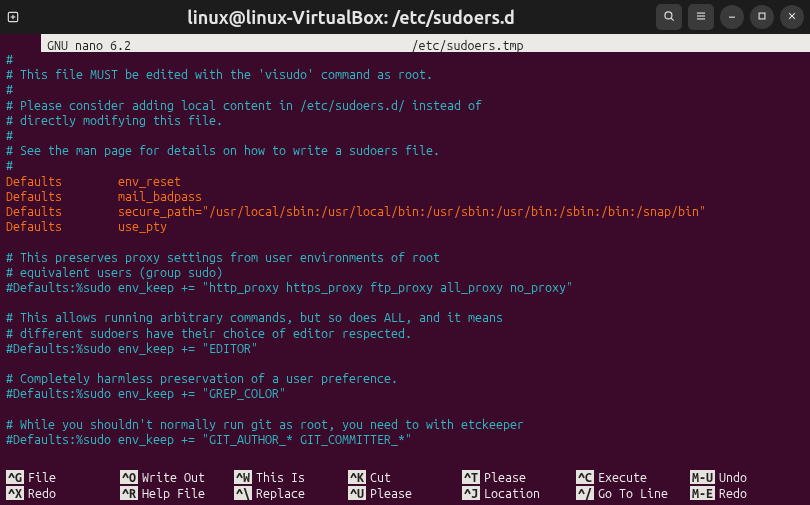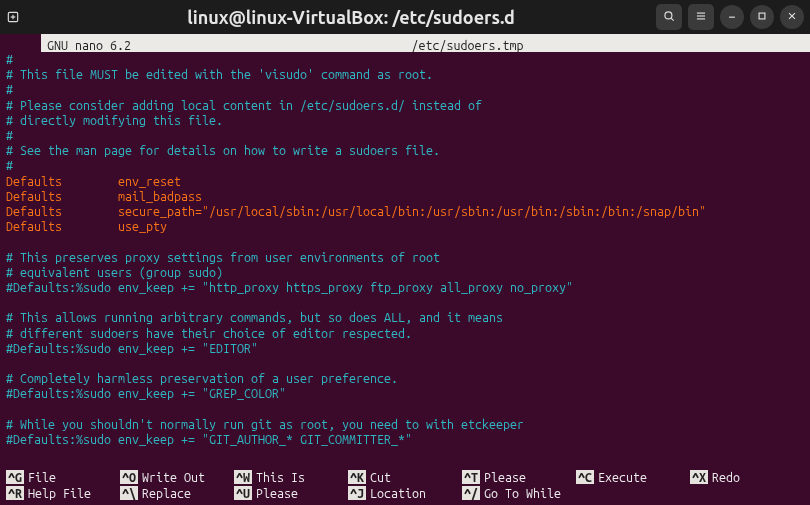--- a/index.html
+++ b/index.html
@@ -164,20 +164,24 @@
       </div>
       <div class="sc">
         <span class="key">^T</span>
         <span>Please</span>
       </div>
       <div class="sc">
         <span class="key">^C</span>
         <span>Execute</span>
       </div>
       <div class="sc">
+        <span class="key">M-U</span>
+        <span>Undo</span>
+      </div>
+      <div class="sc">
         <span class="key">^X</span>
         <span>Redo</span>
       </div>
       <div class="sc">
         <span class="key">^R</span>
         <span>Help File</span>
       </div>
       <div class="sc">
         <span class="key">^\</span>
         <span>Replace</span>
@@ -185,17 +189,21 @@
       <div class="sc">
         <span class="key">^U</span>
         <span>Please</span>
       </div>
       <div class="sc">
         <span class="key">^J</span>
         <span>Location</span>
       </div>
       <div class="sc">
         <span class="key">^/</span>
-        <span>Go To While</span>
+        <span>Go To Line</span>
+      </div>
+      <div class="sc">
+        <span class="key">M-E</span>
+        <span>Redo</span>
       </div>
     </div>
 
 </div>
 
 </body></html>

